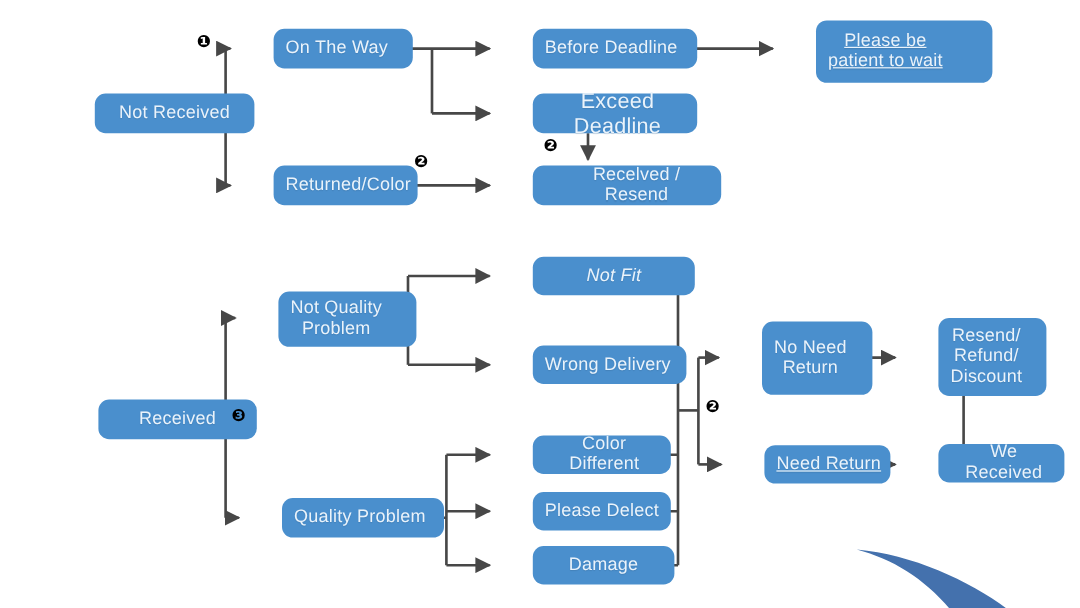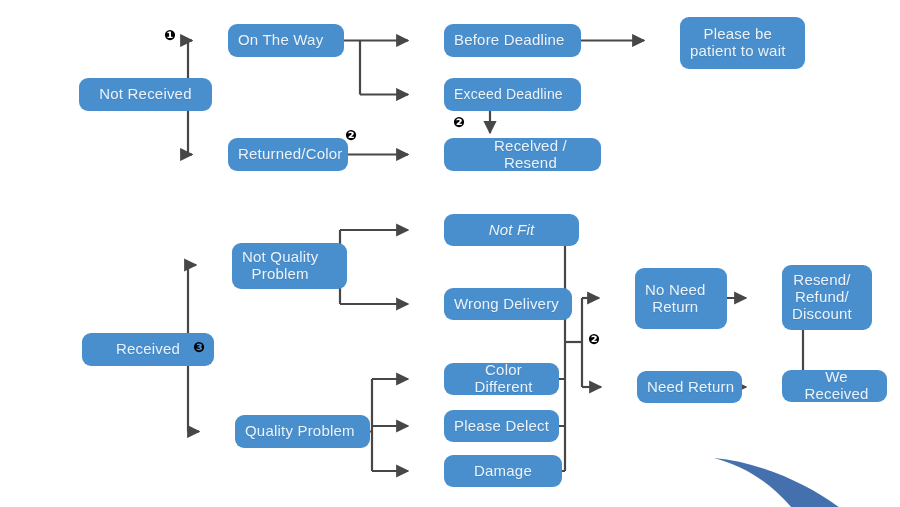--- a/index.html
+++ b/index.html
@@ -123,36 +123,36 @@
 
       <path d="M 803 330 L 803 370"></path>
     </g>
   </svg>
 
   <div id="nodes">
       <div class="node" style="left: 47px; top: 78px; width: 133px; height: 33px; font-size: 15px; background: rgb(74, 143, 205); color: rgb(234, 243, 251);">Not   Received</div>
       <div class="node lead" style="left: 196px; top: 24px; width: 116px; height: 33px; font-size: 15px; background: rgb(74, 143, 205); color: rgb(234, 243, 251);">On The Way</div>
       <div class="node lead" style="left: 196px; top: 138px; width: 120px; height: 33px; font-size: 15px; background: rgb(74, 143, 205); color: rgb(234, 243, 251);">Returned/Color</div>
       <div class="node lead" style="left: 412px; top: 24px; width: 137px; height: 33px; font-size: 15px; background: rgb(74, 143, 205); color: rgb(234, 243, 251);">Before Deadline</div>
-      <div class="node lead" style="left: 412px; top: 78px; width: 137px; height: 33px; font-size: 14px; background: rgb(74, 143, 205); color: rgb(234, 243, 251);">Exceed Deadline</div>
+      <div class="node lead" style="left: 412px; top: 78px; width: 137px; height: 33px; font-size: 18px; background: rgb(74, 143, 205); color: rgb(234, 243, 251);">Exceed Deadline</div>
       <div class="node lead" style="left: 412px; top: 138px; width: 157px; height: 33px; font-size: 15px; background: rgb(74, 143, 205); color: rgb(234, 243, 251); padding-left: 22px;">Recelved / Resend</div>
-      <div class="node lead" style="left: 648px; top: 17px; width: 125px; height: 52px; font-size: 15px; background: rgb(74, 143, 205); color: rgb(234, 243, 251);">Please be
+      <div class="node lead" style="left: 648px; top: 17px; width: 147px; height: 52px; font-size: 15px; background: rgb(74, 143, 205); color: rgb(234, 243, 251); text-decoration: underline;">Please be
 patient to wait</div>
       <div class="node" style="left: 50px; top: 333px; width: 132px; height: 33px; font-size: 15px; background: rgb(74, 143, 205); color: rgb(234, 243, 251);">Received</div>
       <div class="node lead" style="left: 200px; top: 243px; width: 115px; height: 46px; font-size: 15px; background: rgb(74, 143, 205); color: rgb(234, 243, 251);">Not   Quality
 Problem</div>
       <div class="node lead" style="left: 203px; top: 415px; width: 135px; height: 33px; font-size: 15px; background: rgb(74, 143, 205); color: rgb(234, 243, 251);">Quality Problem</div>
       <div class="node" style="left: 412px; top: 214px; width: 135px; height: 32px; font-size: 15px; background: rgb(74, 143, 205); color: rgb(234, 243, 251); font-style: italic;">Not Fit</div>
       <div class="node lead" style="left: 412px; top: 288px; width: 128px; height: 32px; font-size: 15px; background: rgb(74, 143, 205); color: rgb(234, 243, 251);">Wrong Delivery</div>
       <div class="node lead" style="left: 412px; top: 363px; width: 115px; height: 32px; font-size: 15px; background: rgb(74, 143, 205); color: rgb(234, 243, 251);">Color Different</div>
       <div class="node lead" style="left: 412px; top: 410px; width: 115px; height: 32px; font-size: 15px; background: rgb(74, 143, 205); color: rgb(234, 243, 251);">Please Delect</div>
       <div class="node" style="left: 412px; top: 455px; width: 118px; height: 32px; font-size: 15px; background: rgb(74, 143, 205); color: rgb(234, 243, 251);">Damage</div>
       <div class="node lead" style="left: 603px; top: 268px; width: 92px; height: 61px; font-size: 15px; background: rgb(74, 143, 205); color: rgb(234, 243, 251);">No Need
 Return</div>
-      <div class="node lead" style="left: 605px; top: 371px; width: 105px; height: 32px; font-size: 15px; background: rgb(74, 143, 205); color: rgb(234, 243, 251);">Need Return</div>
+      <div class="node lead" style="left: 605px; top: 371px; width: 105px; height: 32px; font-size: 15px; background: rgb(74, 143, 205); color: rgb(234, 243, 251); text-decoration: underline;">Need Return</div>
       <div class="node lead" style="left: 750px; top: 265px; width: 90px; height: 65px; font-size: 15px; background: rgb(74, 143, 205); color: rgb(234, 243, 251);">Resend/
 Refund/
 Discount</div>
       <div class="node lead" style="left: 750px; top: 370px; width: 105px; height: 32px; font-size: 15px; background: rgb(74, 143, 205); color: rgb(234, 243, 251);">We Received</div>
     </div>
 
   <div id="markers">
       <div class="marker" style="left: 164px; top: 28px; color: rgb(0, 0, 0);">❶</div>
       <div class="marker" style="left: 345px; top: 128px; color: rgb(0, 0, 0);">❷</div>
       <div class="marker" style="left: 453px; top: 115px; color: rgb(0, 0, 0);">❷</div>

